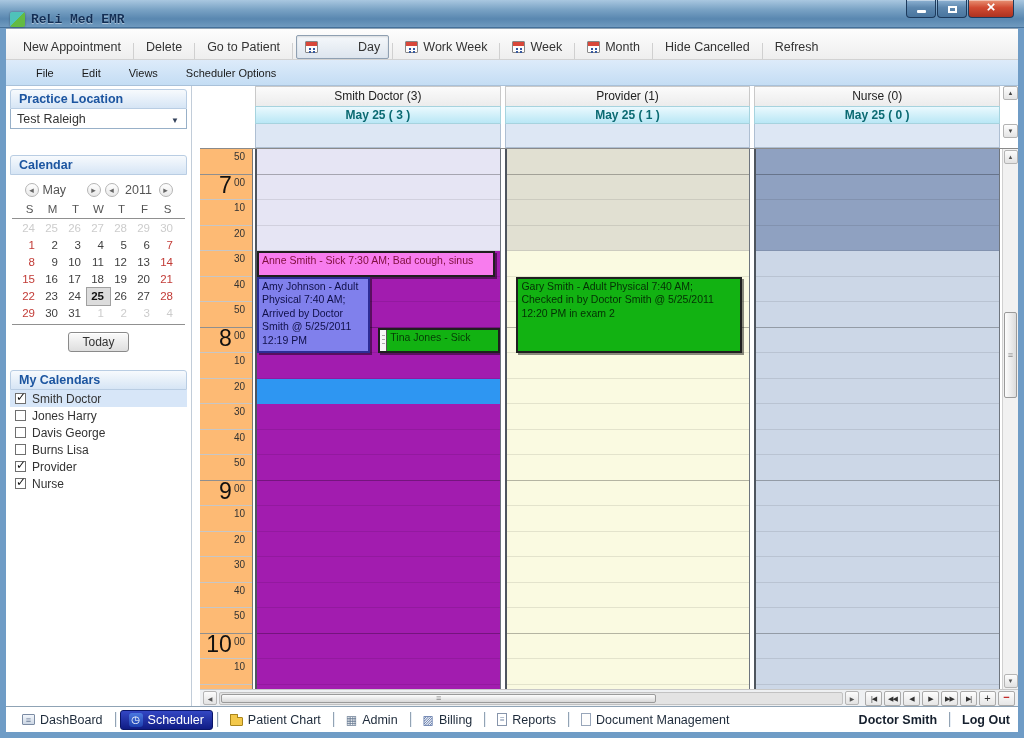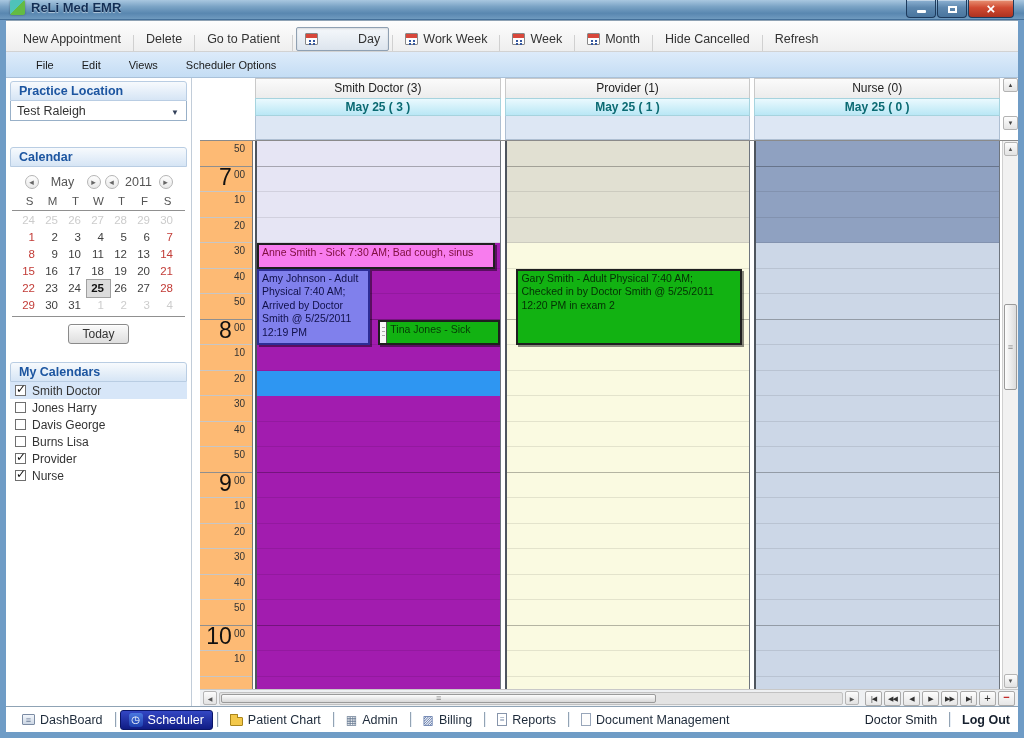--- a/index.html
+++ b/index.html
@@ -1,23 +1,23 @@
 <!DOCTYPE html>
 <html><head>
 <meta charset="utf-8">
 <style>
   * { box-sizing: border-box; margin: 0; padding: 0; }
   html,body { width:1024px; height:738px; overflow:hidden;
     font-family:"Liberation Sans","DejaVu Sans",sans-serif; }
   .window { width:1024px; height:738px; display:flex; flex-direction:column; background:#6f9cc6; }
 
   
-  .titlebar { height:20px; display:flex; align-items:flex-start; padding-left:10px;
+  .titlebar { height:28px; display:flex; align-items:flex-end; padding-left:10px;
     background:linear-gradient(180deg,#a9c7e0,#7aa3c5 35%,#5987b0 70%,#6f9abf);
-    border-bottom:1px solid #44709a; position:relative; }
+    border-bottom:1px solid #44709a; position:relative;font-family:Liberation Mono, monospace; }
   .logo { width:15px; height:15px; border-radius:2px; margin-right:6px;
     background:linear-gradient(135deg,#4fc2ba 0 50%,#63bb43 50%); box-shadow:0 0 2px rgba(0,0,0,.4); }
   .title { font-size:13px; color:#122e55; font-weight:bold; text-shadow:0 1px 1px rgba(255,255,255,.55); }
   .win-controls { position:absolute; right:10px; top:0; display:flex; }
   .win-btn { width:30px; height:18px; border:1px solid #1d3a5c; border-top:none;
     background:linear-gradient(#8fb3d4,#5d87ae 45%,#49759e);
     border-radius:0 0 4px 4px; margin-left:1px; display:flex; justify-content:center; align-items:center;
     box-shadow:inset 0 1px 0 rgba(255,255,255,.45); cursor:default; }
   .win-btn.close { width:46px; background:linear-gradient(#e89274,#d14b32 45%,#ad3220); }
   .g-min { width:9px; height:3px; background:#fff; border-radius:1px; margin-top:6px; }
@@ -56,21 +56,21 @@
   .dropdown { height:20px; border:1px solid #98b0c8; border-top:none; background:#fff;
     display:flex; align-items:center; font-size:12.5px; color:#333; padding-left:6px; }
   .dropdown .caret { margin-left:auto; padding-right:7px; }
   .caret::before { content:"▼"; font-size:8px; color:#33415a; }
   .panel-practice { margin-bottom:26px; }
   .panel-cal { margin-bottom:10px; }
 
   .minical { padding:4px 2px 6px; background:#fff; }
   .mc-nav { display:flex; align-items:center; justify-content:center; gap:4px; height:22px;
     font-size:12.5px; color:#555; }
-  .mc-month { width:40px; text-align:center; } .mc-year { width:32px; text-align:center; }
+  .mc-month { width:40px; } .mc-year { width:32px; text-align:center; }
   .mc-btn { width:14px; height:14px; border:1px solid #b5b5b5; border-radius:50%;
     background:linear-gradient(#fefefe,#e9e9e9); display:flex; align-items:center; justify-content:center; }
   .mc-btn.prev::before { content:"◂"; font-size:9px; color:#666; }
   .mc-btn.next::before { content:"▸"; font-size:9px; color:#666; }
   .mc-dh { display:flex; padding:0 6px; border-bottom:1px solid #909090; }
   .mc-dh .dcell { color:#555; text-align:center; padding-right:0; }
   .mc-weeks { padding:1px 6px 2px; border-bottom:1px solid #909090; }
   .mc-week { display:flex; }
   .dcell { width:24px; height:17px; line-height:17px; font-size:11.5px; text-align:right; padding-right:6px; }
   .d-normal { color:#3f3f3f; } .d-weekend { color:#c23b36; } .d-muted { color:#cccccc; }
@@ -148,21 +148,21 @@
   .nav-btn.plus { font-size:11px; letter-spacing:0; line-height:12px; }
   .nav-btn.minus { color:#c22222; font-weight:bold; font-size:11px; letter-spacing:0; line-height:11px; }
 
   
   .taskbar { height:26px; flex:0 0 auto; display:flex; align-items:center; padding:0 8px; gap:2px;
     background:linear-gradient(#d4deе9,#d4dee9 10%,#b4c4d4); border-top:1px solid #8fa3b5; }
   .tk-item { display:flex; align-items:center; gap:5px; padding:2px 8px; font-size:12.5px; color:#1d2a3a; border-radius:3px; }
   .tk-item.active { background:linear-gradient(#3347c4,#101c84); border:1px solid #0a1568; color:#fff; }
   .tk-sep { width:1px; height:15px; background:#92a3b4; box-shadow:1px 0 0 #e9eff6; margin:0 2px; }
   .tk-right { margin-left:auto; display:flex; align-items:center; gap:10px; }
-  .tk-user { font-size:12.5px; font-weight:normal; color:#16202e; }
+  .tk-user { font-size:12.5px; font-weight:bold; color:#16202e; }
   .tk-logout { font-size:12.5px; font-weight:bold; color:#16202e; }
   .tic { display:inline-flex; align-items:center; justify-content:center; }
   .ic-dashboard { width:13px; height:11px; border:1px solid #7b8ba3; border-radius:1px;
     background:linear-gradient(#f2f6fb,#ccd6e4); }
   .ic-dashboard::before { content:"≡"; font-size:9px; color:#6c7e97; }
   .ic-scheduler { width:14px; height:14px; border-radius:3px; background:linear-gradient(#4a79e0,#1d3fae); }
   .ic-scheduler::before { content:"◷"; font-size:10px; color:#fff; line-height:14px; }
   .ic-patient-chart { width:13px; height:9px; background:#f3c84a; border:1px solid #a9851c; border-radius:1px; position:relative; margin-top:3px; }
   .ic-patient-chart::before { content:""; position:absolute; left:-1px; top:-4px; width:6px; height:3px;
     background:#f3c84a; border:1px solid #a9851c; border-bottom:none; border-radius:1px 1px 0 0; }

